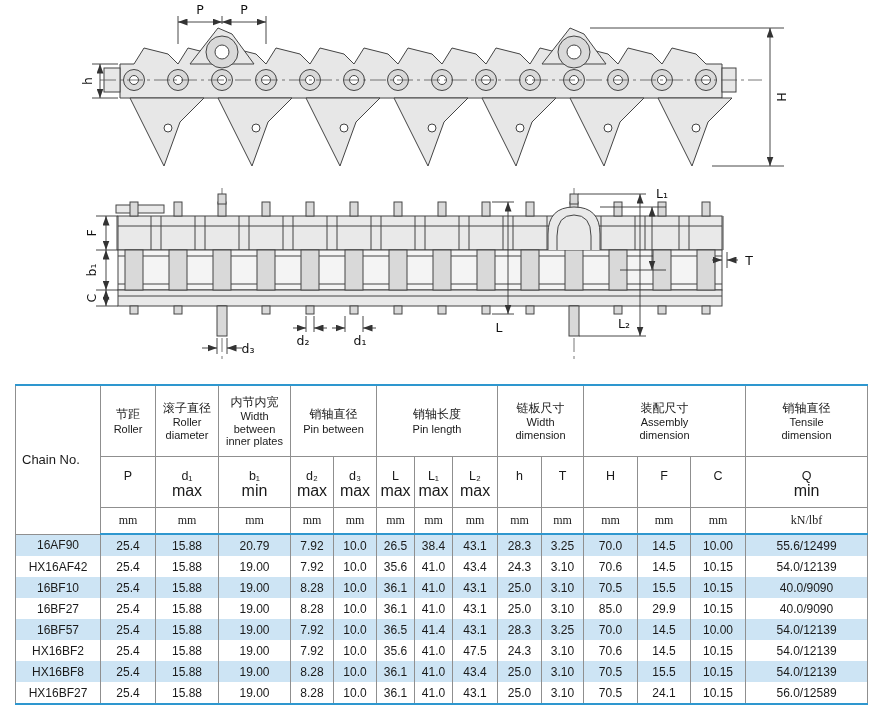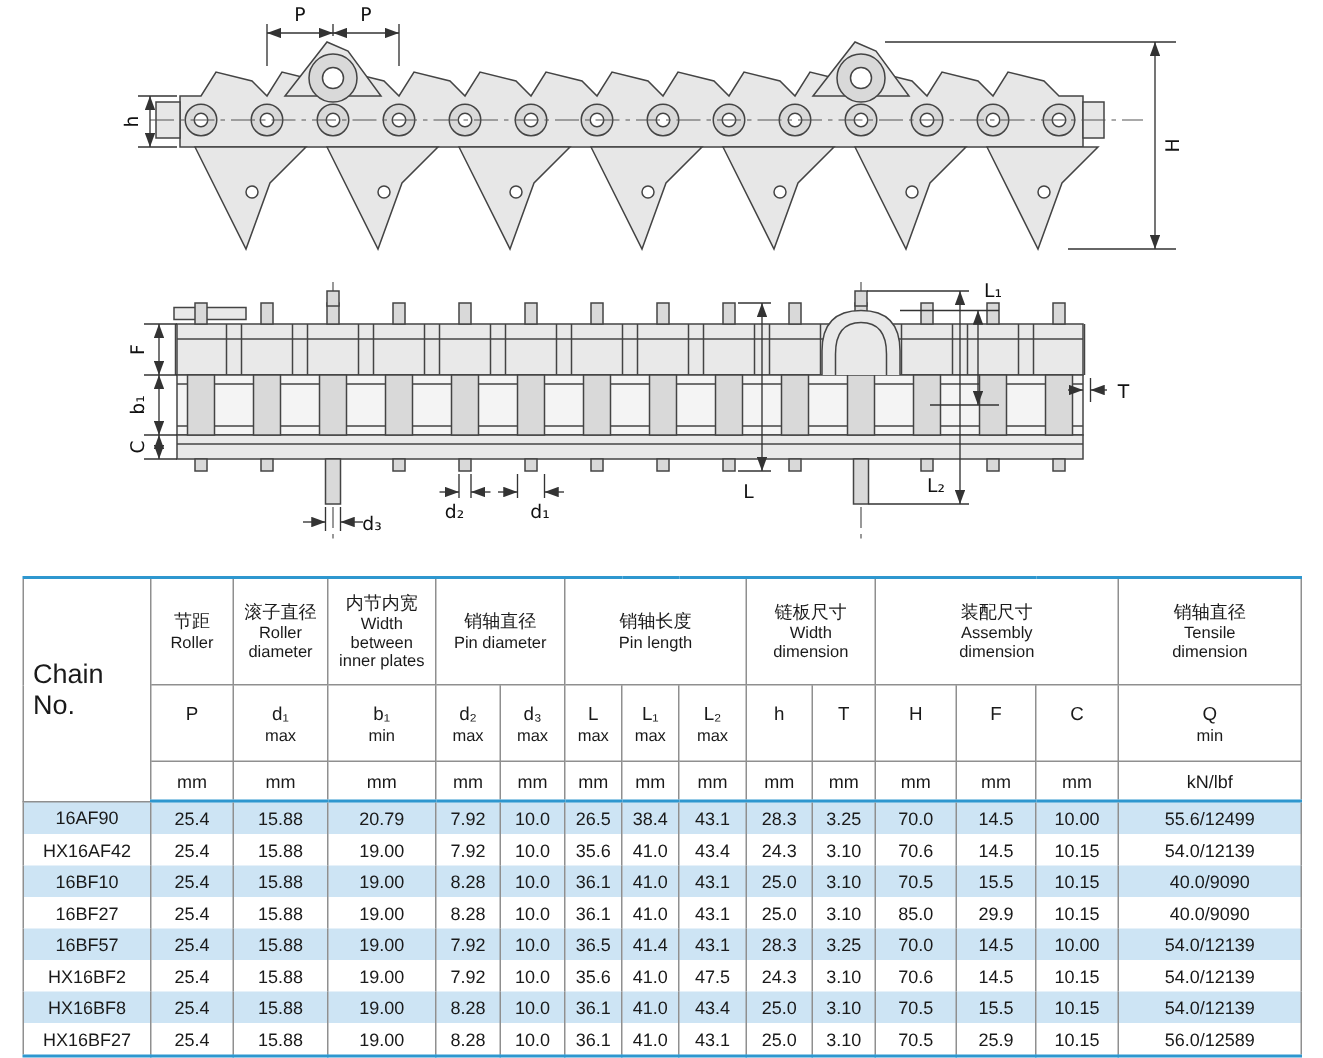--- a/index.html
+++ b/index.html
@@ -8,26 +8,26 @@
   svg{display:block;}
   svg text{font-family:"DejaVu Sans",sans-serif;font-size:12.5px;fill:#111;text-anchor:middle;}
   .table-wrap{margin:4px 15px 0;}
   table.spec{width:852px;table-layout:fixed;border-collapse:collapse;
     border-top:2px solid var(--accent);border-bottom:2px solid var(--accent);
     border-left:1px solid #8f8f8f;border-right:1px solid #8f8f8f;}
   .spec th,.spec td{border-left:1px solid #8f8f8f;border-right:1px solid #8f8f8f;
     font-weight:normal;text-align:center;vertical-align:middle;padding:0;}
   tr.r-grp th{height:70px;border-bottom:1px solid #8f8f8f;}
   tr.r-sym th{height:50px;border-bottom:1px solid #8f8f8f;}
-  tr.r-unit th{height:25px;border-bottom:2px solid var(--accent);font-size:12px;}
-  th.c-chain{border-bottom:2px solid var(--accent);text-align:left;padding-left:6px;font-size:18px;}
+  tr.r-unit th{height:25px;border-bottom:2px solid var(--accent);font-size:12px;font-family:Liberation Serif, serif;}
+  th.c-chain{border-bottom:2px solid var(--accent);text-align:left;padding-left:6px;font-size:13px;}
   .cn{font-size:12px;line-height:1.3;}
   .en{font-size:11px;line-height:1.12;max-width:62px;margin:0 auto;}
   .sym-main{font-size:12.5px;height:17px;line-height:17px;}
-  .sym-sub{font-size:11px;height:12px;line-height:12px;}
+  .sym-sub{font-size:16px;height:12px;line-height:12px;}
   tbody td{height:21px;font-size:12px;}
   tbody tr:nth-child(odd){background:var(--stripe);}
 </style>
 </head>
 <body>
 
 <div>
 
   <svg width="882" height="182" viewBox="0 0 882 182">
     <defs>
@@ -250,21 +250,21 @@
       <th>
             <div class="cn">滚子直径</div>
             <div class="en">Roller diameter</div>
           </th>
       <th>
             <div class="cn">内节内宽</div>
             <div class="en">Width between inner plates</div>
           </th>
       <th colspan="2">
             <div class="cn">销轴直径</div>
-            <div class="en">Pin diameter</div>
+            <div class="en">Pin between</div>
           </th>
       <th colspan="3">
             <div class="cn">销轴长度</div>
             <div class="en">Pin length</div>
           </th>
       <th colspan="2">
             <div class="cn">链板尺寸</div>
             <div class="en">Width dimension</div>
           </th>
       <th colspan="3">
@@ -477,19 +477,19 @@
           <td>15.88</td>
           <td>19.00</td>
           <td>8.28</td>
           <td>10.0</td>
           <td>36.1</td>
           <td>41.0</td>
           <td>43.1</td>
           <td>25.0</td>
           <td>3.10</td>
           <td>70.5</td>
-          <td>25.9</td>
+          <td>24.1</td>
           <td>10.15</td>
           <td>56.0/12589</td>
         </tr>
   </tbody>
 </table>
 </div>
 
 </body></html>

